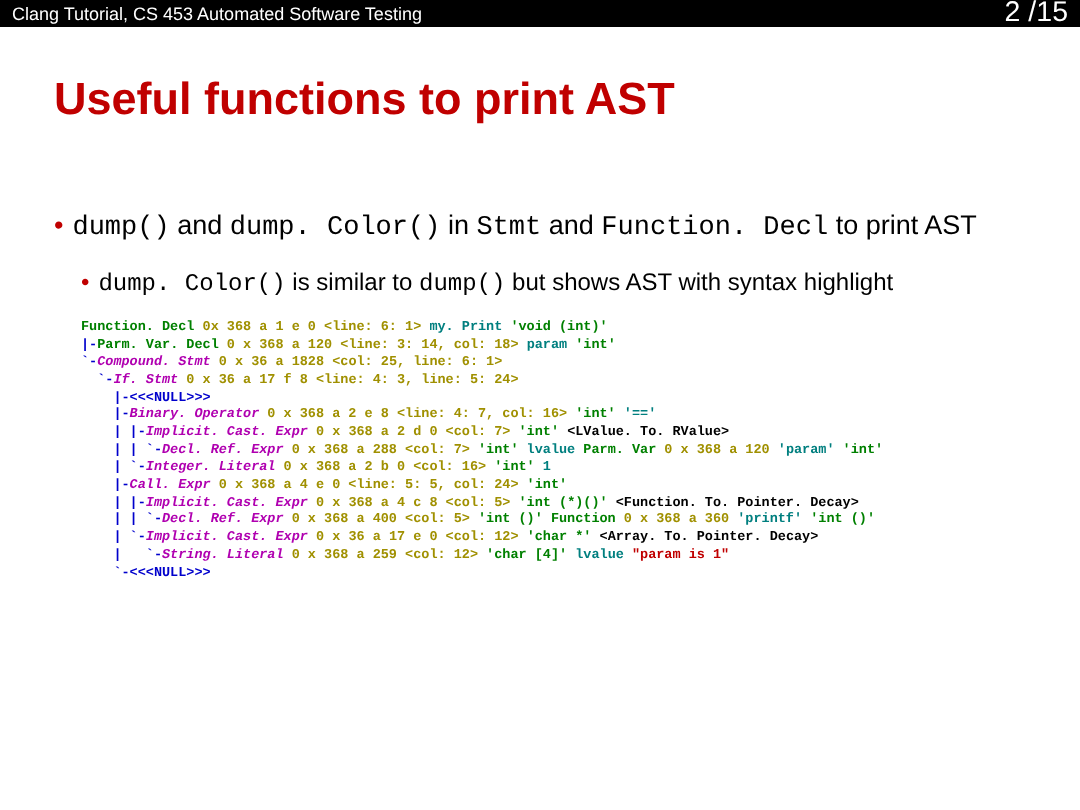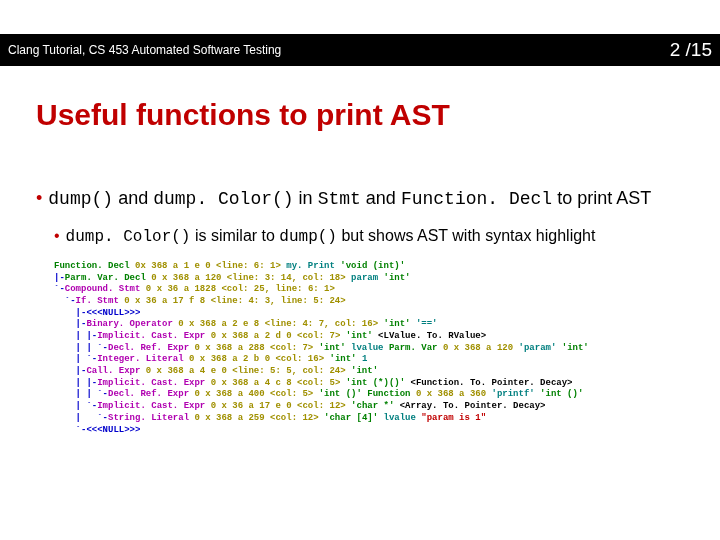--- a/index.html
+++ b/index.html
@@ -1,28 +1,28 @@
 <!DOCTYPE html>
 <html><head>
 <meta charset="utf-8">
 <style>
   * { margin: 0; padding: 0; box-sizing: border-box; }
   body { width: 720px; height: 540px; background: #fff; font-family: Arial, sans-serif; position: relative; }
-  .header-bar { background: #000; color: #fff; height: 32px; display: flex; align-items: center; justify-content: space-between; padding: 0 8px; font-size: 12px; margin-top: 34px; }
+  .header-bar { background: #000; color: #fff; height: 18px; display: flex; align-items: center; justify-content: space-between; padding: 0 8px; font-size: 12px; }
   .header-left { }
   .header-right { font-weight: normal; font-size: 19px; }
   .title { color: #c00000; font-size: 30px; font-weight: bold; padding: 32px 0 14px 36px; }
   .bullet-list { padding: 0 36px; }
   .l1 { font-size: 18px; line-height: 1.35; padding-left: 16px; text-indent: -16px; margin-bottom: 14px; margin-top: 40px; }
   .l1 .bullet { color: #c00000; padding-right: 6px; }
   .l2 { font-size: 16px; line-height: 1.35; padding-left: 34px; text-indent: -16px; margin-bottom: 4px; }
   .l2 .bullet { color: #c00000; padding-right: 6px; }
   .mono { font-family: "Courier New", monospace; }
   .code-block { font-family: "Courier New", monospace; font-size: 9px; line-height: 1.3; padding: 8px 0 0 54px; white-space: pre; color: #000; font-weight: bold; }
-  .mag { color: #b000b0; }
+  .mag { color: #b000b0; font-style: italic; }
   .yel { color: #a09000; }
   .grn { color: #008000; }
   .cyn { color: #007f7f; }
   .blu { color: #0000cc; }
   .red { color: #c00000; }
 </style>
 </head>
 <body>
 
 <div class="header-bar">

